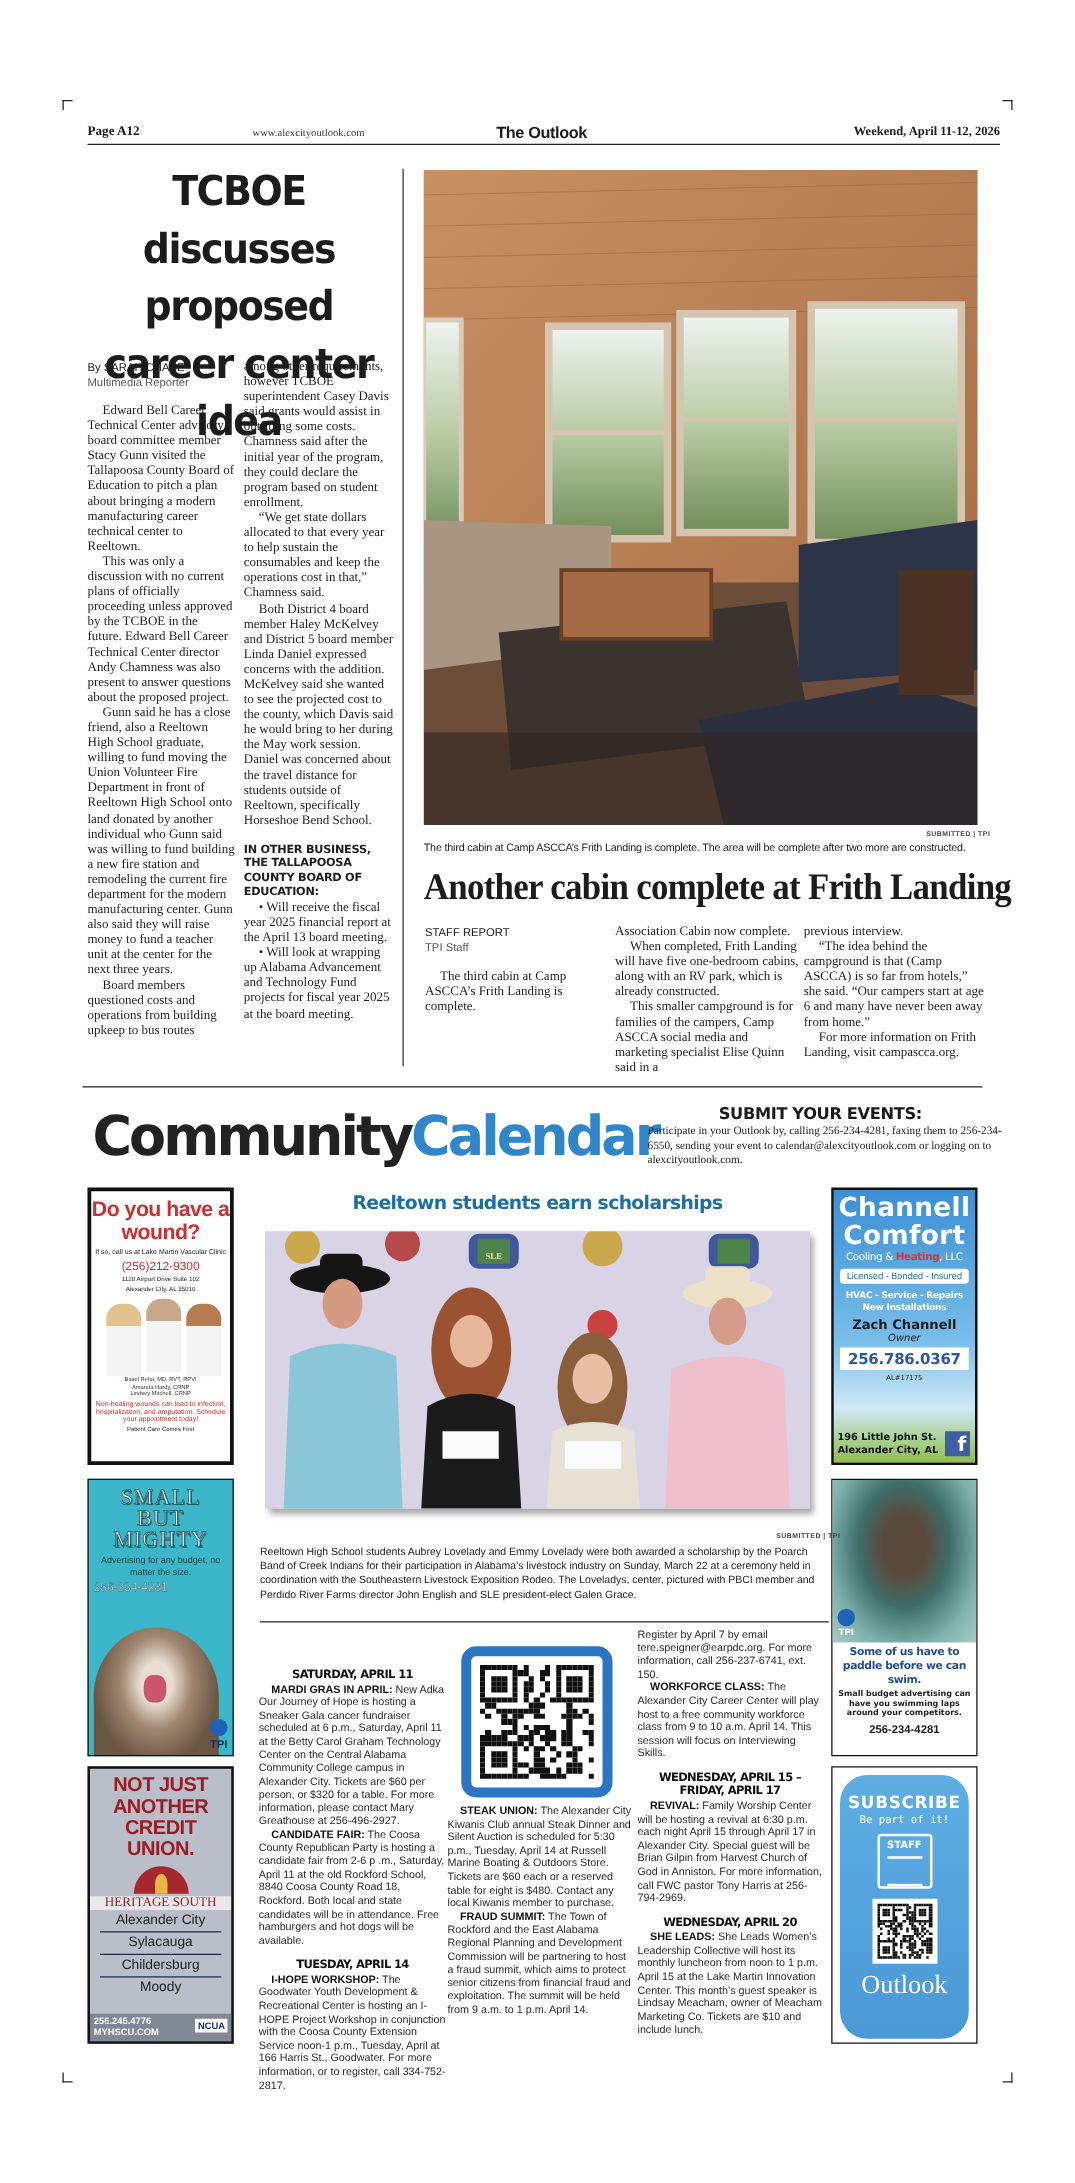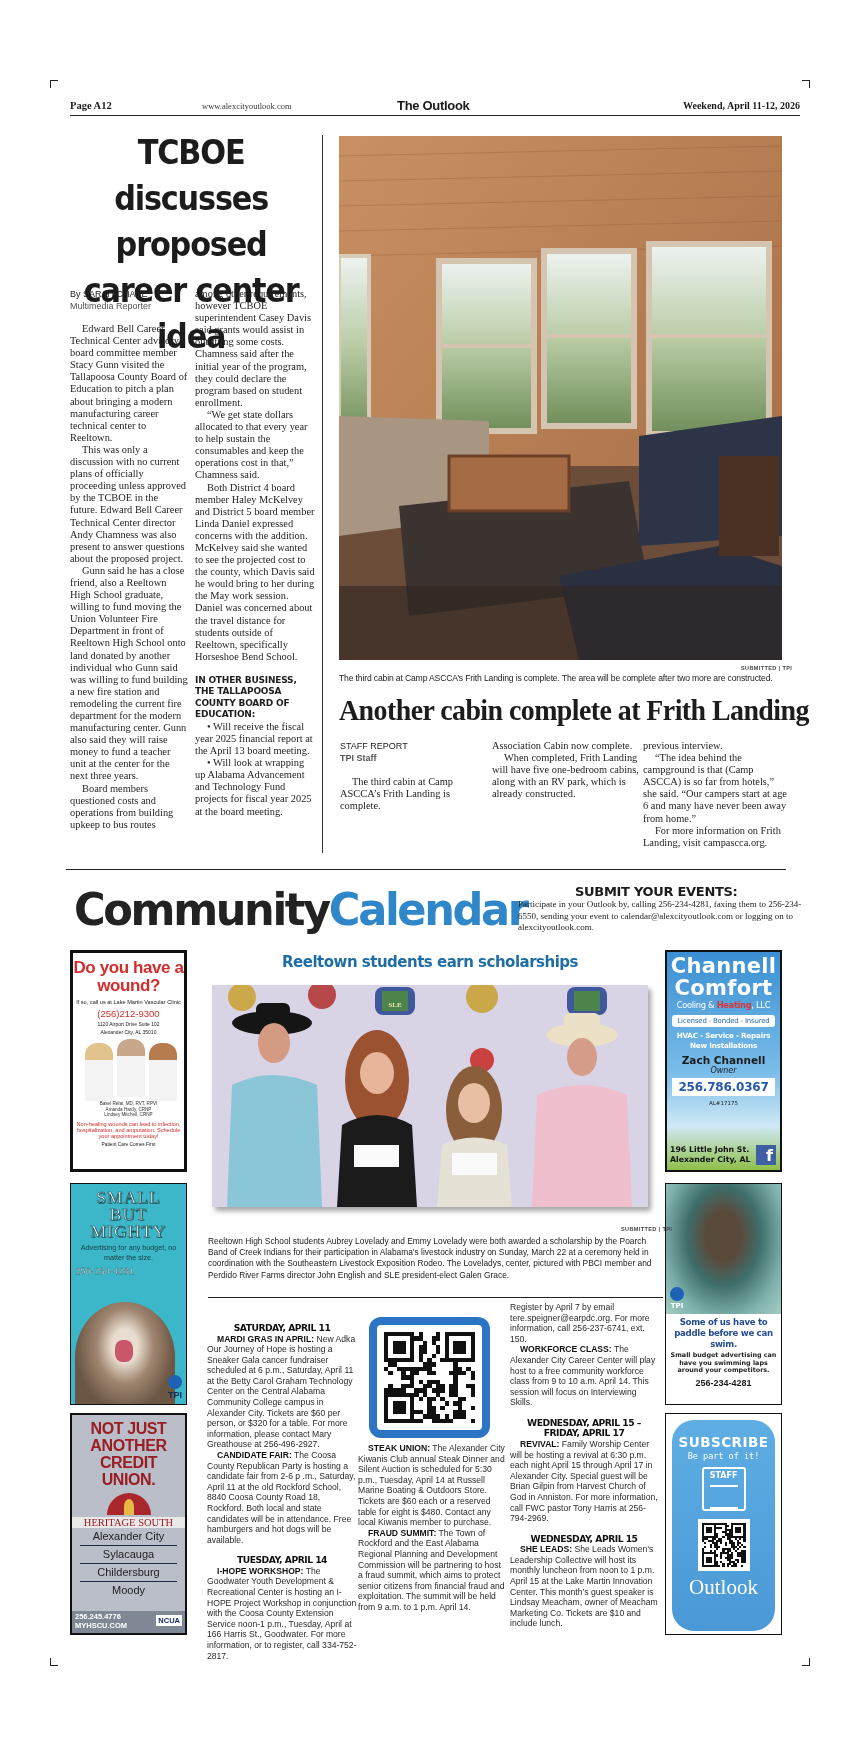--- a/index.html
+++ b/index.html
@@ -29,21 +29,21 @@
   .col2 { left: 195px; top: 288px; width: 122px; }
   .other-biz { font-family: "DejaVu Sans", sans-serif; font-weight: bold; font-size: 9px; line-height: 11.5px; margin-top: 12px; letter-spacing: -0.2px; }
   .vrule { position: absolute; left: 322px; top: 135px; width: 1px; height: 718px; background: #333; }
 
   
   .cabin-photo { position: absolute; left: 339px; top: 136px; width: 443px; height: 524px; overflow: hidden; background: #b07a4f; }
   .credit { position: absolute; font-family: "Liberation Sans", sans-serif; font-size: 5.5px; letter-spacing: 0.4px; color: #444; font-weight: bold; }
   .cabin-cap { position: absolute; left: 339px; top: 673px; width: 445px; font-family: "Liberation Sans", sans-serif; font-size: 8.6px; color: #222; white-space: nowrap; letter-spacing: -0.15px; }
   .cabin-head { position: absolute; left: 339px; top: 690px; width: 445px; font-family: "Liberation Serif", serif; font-size: 30px; line-height: 40px; letter-spacing: -0.6px; white-space: nowrap; color: #1c1c1c; transform: scaleX(0.93); transform-origin: left top; }
   .staff { position: absolute; left: 340px; top: 740px; font-family: "Liberation Sans", sans-serif; font-size: 9px; line-height: 12px; }
-  .staff .role { color: #555; font-weight: bold; }
+  .staff .role { color: #555; }
   .ccol1 { left: 340px; top: 776px; width: 150px; }
   .ccol2 { left: 492px; top: 740px; width: 148px; }
   .ccol3 { left: 643px; top: 740px; width: 145px; }
 
   .hrule { position: absolute; left: 66px; top: 869px; width: 720px; height: 1px; background: #222; }
 
   
   .cal-title { position: absolute; left: 74px; top: 882px; font-family: "DejaVu Sans", sans-serif; font-weight: bold; font-size: 44px; letter-spacing: -2.4px; line-height: 56px; transform: scaleX(0.98); transform-origin: left top; }
   .cal-title .c1 { color: #222; }
   .cal-title .c2 { color: #2f86c8; }
@@ -114,21 +114,21 @@
 
   
   .sch-head { position: absolute; left: 200px; top: 953px; width: 460px; text-align: center; font-family: "DejaVu Sans", sans-serif; font-weight: bold; font-size: 15px; color: #1f6da5; letter-spacing: -0.5px; }
   .sch-photo { position: absolute; left: 212px; top: 985px; width: 436px; height: 222px; background: #d8d2e4; box-shadow: 3px 4px 5px rgba(0,0,0,0.35); overflow: hidden; }
   .sch-cap { position: absolute; left: 208px; top: 1236px; width: 456px; font-family: "Liberation Sans", sans-serif; font-size: 8.4px; line-height: 11.2px; color: #222; }
   .hrule2 { position: absolute; left: 208px; top: 1297px; width: 455px; height: 1px; background: #222; }
 
   
   .cal { position: absolute; font-family: "Liberation Sans", sans-serif; font-size: 8.6px; line-height: 10.6px; color: #2a2a2a; }
   .cal .day { font-family: "DejaVu Sans", sans-serif; font-weight: bold; font-size: 9.2px; letter-spacing: -0.5px; text-align: center; color: #111; margin-top: 10px; line-height: 10.5px; }
-  .cal .day:first-child { margin-top: 3px; }
+  .cal .day:first-child { margin-top: 15px; }
   .cal p { text-indent: 10px; }
   .cal b { color: #111; }
   .calc1 { left: 207px; top: 1320px; width: 150px; }
   .calc2 { left: 358px; top: 1443px; width: 148px; }
   .calc3 { left: 510px; top: 1302px; width: 148px; }
   .qr-big { position: absolute; left: 369px; top: 1317px; width: 121px; height: 121px; border-radius: 12px; background: #2b75c4; padding: 8px; }
   .qr-big .in { width: 100%; height: 100%; background: #fff; border-radius: 4px; padding: 7px; }
 
   .qrgrid { width: 100%; height: 100%; display: grid; grid-template-columns: repeat(21, 1fr); grid-template-rows: repeat(21, 1fr); }
   .qrgrid i { background: #111; }
@@ -213,20 +213,21 @@
 <div class="staff">
   <div>STAFF REPORT</div>
   <div class="role">TPI Staff</div>
 </div>
 <div class="col ccol1">
   <p>The third cabin at Camp ASCCA’s Frith Landing is complete.</p>
 </div>
 <div class="col ccol2">
   <p style="text-indent:0">Association Cabin now complete.</p>
   <p>When completed, Frith Landing will have five one-bedroom cabins, along with an RV park, which is already constructed.</p>
+  <p>This smaller campground is for families of the campers, Camp ASCCA social media and marketing specialist Elise Quinn said in a</p>
 </div>
 <div class="col ccol3">
   <p style="text-indent:0">previous interview.</p>
   <p>“The idea behind the campground is that (Camp ASCCA) is so far from hotels,” she said. “Our campers start at age 6 and many have never been away from home.”</p>
   <p>For more information on Frith Landing, visit campascca.org.</p>
 </div>
 
 <div class="hrule"></div>
 
 <div class="cal-title">
@@ -1263,15 +1264,15 @@
 <div class="cal calc2">
   <p><b>STEAK UNION:</b><span> The Alexander City Kiwanis Club annual Steak Dinner and Silent Auction is scheduled for 5:30 p.m., Tuesday, April 14 at Russell Marine Boating &amp; Outdoors Store. Tickets are $60 each or a reserved table for eight is $480. Contact any local Kiwanis member to purchase.</span></p>
   <p><b>FRAUD SUMMIT:</b><span> The Town of Rockford and the East Alabama Regional Planning and Development Commission will be partnering to host a fraud summit, which aims to protect senior citizens from financial fraud and exploitation. The summit will be held from 9 a.m. to 1 p.m. April 14.</span></p>
 </div>
 
 <div class="cal calc3">
   <p style="text-indent:0">Register by April 7 by email tere.speigner@earpdc.org. For more information, call 256-237-6741, ext. 150.</p>
   <p><b>WORKFORCE CLASS:</b><span> The Alexander City Career Center will play host to a free community workforce class from 9 to 10 a.m. April 14. This session will focus on Interviewing Skills.</span></p>
   <div class="day">WEDNESDAY, APRIL 15 – FRIDAY, APRIL 17</div>
   <p><b>REVIVAL:</b><span> Family Worship Center will be hosting a revival at 6:30 p.m. each night April 15 through April 17 in Alexander City. Special guest will be Brian Gilpin from Harvest Church of God in Anniston. For more information, call FWC pastor Tony Harris at 256-794-2969.</span></p>
-  <div class="day">WEDNESDAY, APRIL 15</div>
+  <div class="day">WEDNESDAY, APRIL 20</div>
   <p><b>SHE LEADS:</b><span> She Leads Women’s Leadership Collective will host its monthly luncheon from noon to 1 p.m. April 15 at the Lake Martin Innovation Center. This month’s guest speaker is Lindsay Meacham, owner of Meacham Marketing Co. Tickets are $10 and include lunch.</span></p>
 </div>
 
 </body></html>

